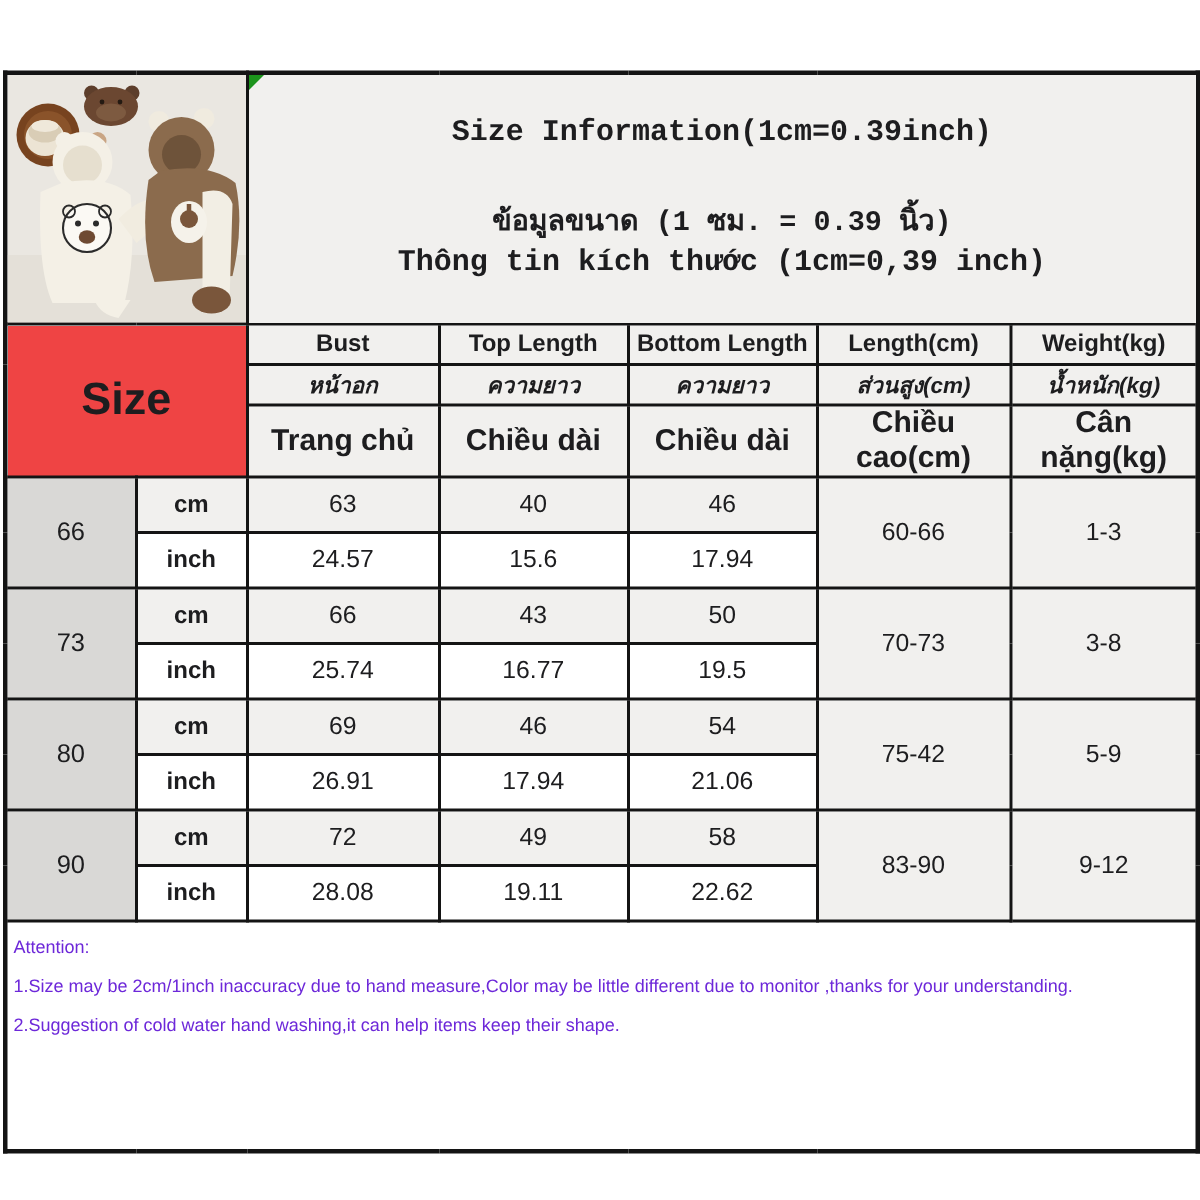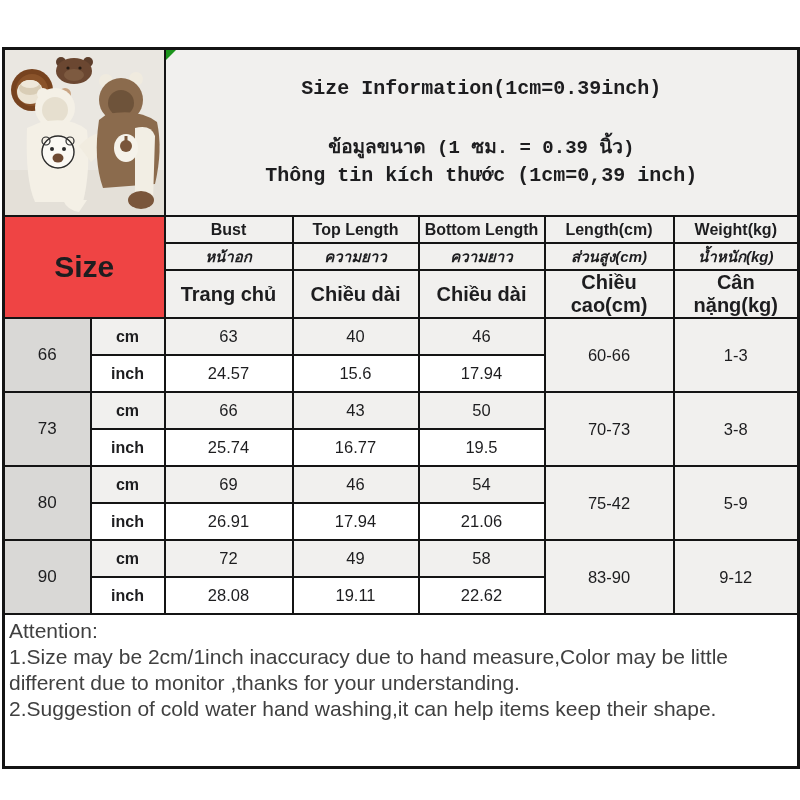--- a/index.html
+++ b/index.html
@@ -35,21 +35,21 @@
   .size-num{font-size:17px;background:#d9d8d6;}
   .unit{font-size:16px;font-weight:bold;text-align:center;}
   .val{font-size:16.5px;font-weight:normal;}
   tr.r-photo{height:165px;font-family:Liberation Mono, monospace;}
   tr.r-hdr{height:27px;}
   tr.r-data{height:37px;}
   .attn{
     text-align:left;vertical-align:top;background:#ffffff;
     padding:3px 6px 6px 4px;height:142px;
   }
-  .attn div{font-size:21px;font-weight:normal;line-height:26px;color:#404040;}
+  .attn div{font-size:12px;font-weight:normal;line-height:26px;color:#6d28d9;}
   svg{display:block;}
 </style>
 </head>
 <body>
 
 <table class="sheet">
   <colgroup>
     <col style="width:87px">
       <col style="width:74px">
       <col style="width:128px">

